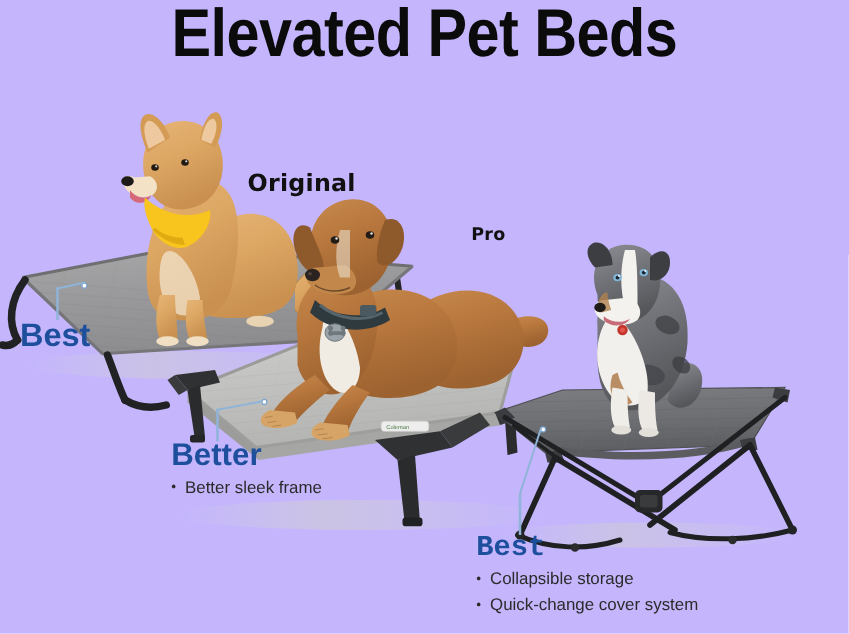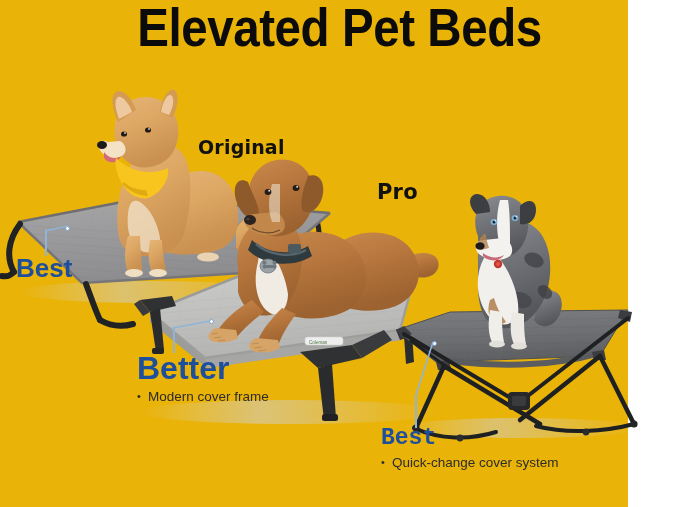--- a/index.html
+++ b/index.html
@@ -10,23 +10,23 @@
   }
   body {
     width: 679px;
     height: 507px;
     overflow: hidden;
     font-family: "Liberation Sans", sans-serif;
     position: relative;
   }
   #stage {
     position: relative;
-    width: 628px;
+    width: 679px;
     height: 507px;
-    background: #eab308;
+    background: #c4b5fd;
   }
 
   
   .page-title {
     position: absolute;
     left: 0;
     top: -4px;
     width: 679px;
     text-align: center;
     font-family: "Liberation Sans Narrow", "Liberation Sans", sans-serif;
@@ -42,21 +42,21 @@
   
   .prod-label {
     position: absolute;
     font-family: "DejaVu Sans", sans-serif;
     font-weight: bold;
     color: #111111;
     white-space: nowrap;
     margin-left: 24px;
   }
   #label-original { left: 174px; top: 136px; font-size: 19px; letter-spacing: 0.2px; }
-  #label-pro      { left: 353px; top: 180px; font-size: 21px; letter-spacing: 0.2px; text-align: center; }
+  #label-pro      { left: 353px; top: 180px; font-size: 14px; letter-spacing: 0.2px; text-align: center; }
   #label-onthego  { left: 556px; top: 244px; font-size: 17px; letter-spacing: 0.2px; }
 
   
   .callout { position: absolute; }
   .callout-title {
     font-family: "Liberation Sans", sans-serif;
     font-weight: bold;
     color: #1d4f9c;
     white-space: nowrap;
     line-height: 1;
@@ -79,21 +79,21 @@
     display: inline-block;
     width: 11px;
     font-size: 11px;
     vertical-align: 1px;
   }
 
   #callout-good  { left: 16px;  top: 255px; }
   #callout-good .callout-title { font-size: 26px; }
 
   #callout-better { left: 137px; top: 352px; }
-  #callout-better .callout-title { font-size: 32px; }
+  #callout-better .callout-title { font-size: 25px; }
 
   #callout-best   { left: 381px; top: 427px; }
   #callout-best .callout-title { font-size: 23px; font-family: Liberation Mono, monospace; }
 
   
   .leader {
     position: absolute;
     width: 2px;
     background: #8fb4d8;
   }
@@ -523,24 +523,25 @@
     <line x1="19" y1="2" x2="2" y2="55" stroke="#8fb4d8" stroke-width="1.6"></line>
   </svg>
 
   <div class="callout" id="callout-good">
     <div class="callout-title">Best</div>
   </div>
 
   <div class="callout" id="callout-better">
     <div class="callout-title">Better</div>
     <ul class="callout-list">
-      <li>Modern cover frame</li>
+      <li>Better sleek frame</li>
     </ul>
   </div>
 
   <div class="callout" id="callout-best">
     <div class="callout-title">Best</div>
     <ul class="callout-list">
+      <li>Collapsible storage</li>
       <li>Quick-change cover system</li>
     </ul>
   </div>
 
 </div>
 
 </body></html>

